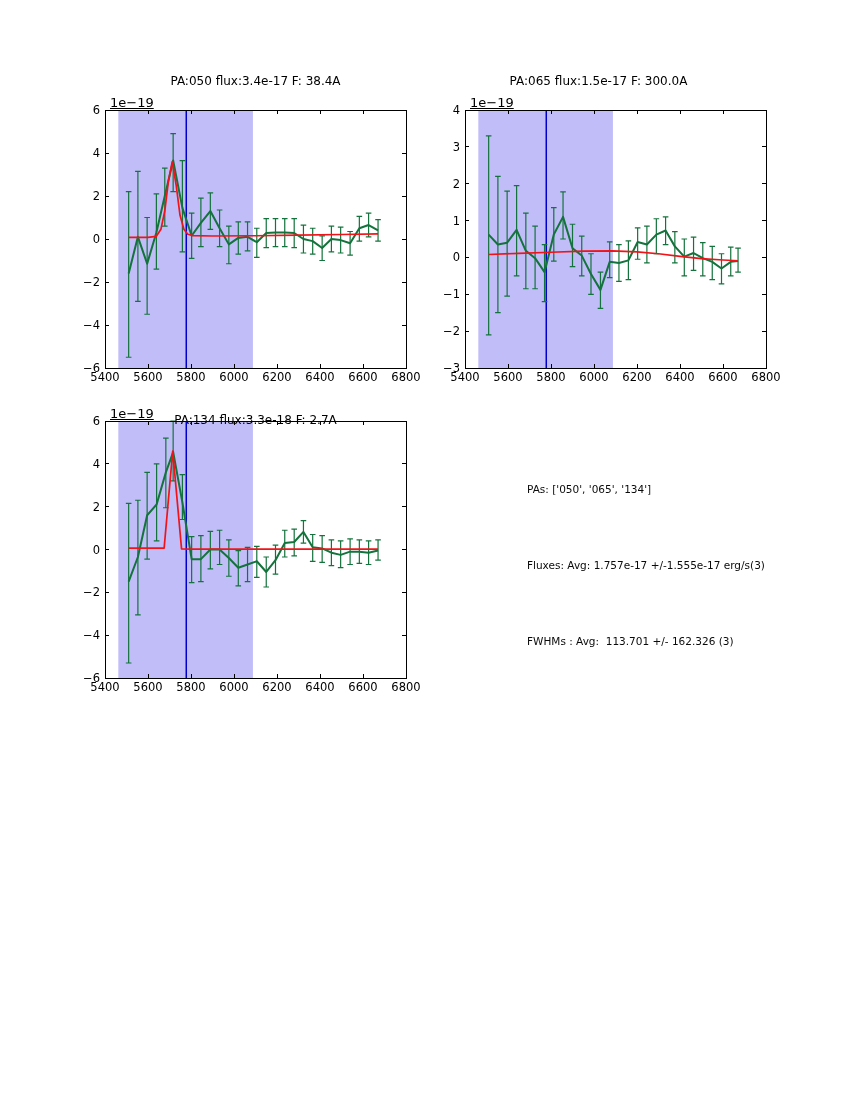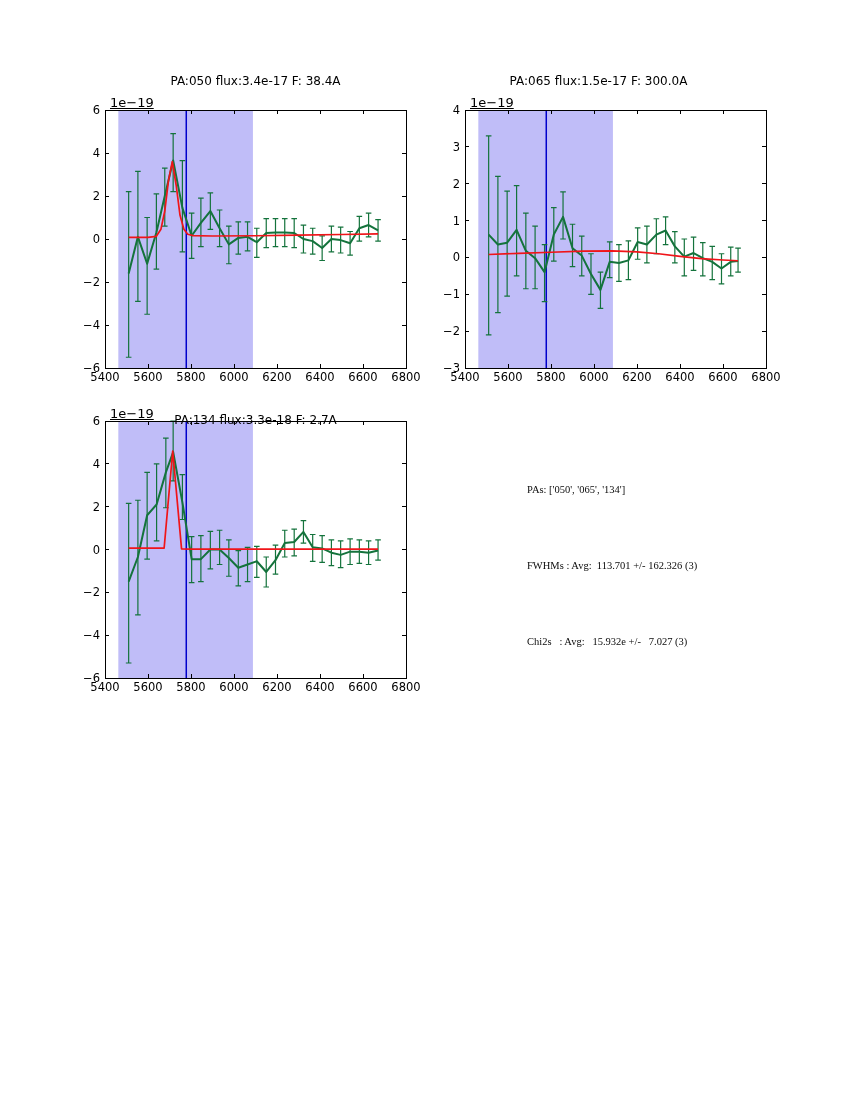--- a/index.html
+++ b/index.html
@@ -5,21 +5,21 @@
   html,body{margin:0;padding:0;background:#ffffff;}
   .page{position:relative;width:850px;height:1100px;background:#ffffff;
         font-family:"DejaVu Sans",sans-serif;color:#000;overflow:hidden;}
   #chart-svg{position:absolute;left:0;top:0;}
   .plot-title{position:absolute;width:301px;text-align:center;font-size:12px;
               line-height:18px;color:#000;}
   .t0{left:105px;top:72px;} .t1{left:448px;top:72px;} .t2{left:105px;top:383px;margin-top:28px;}
   .offset-label{position:absolute;font-size:13px;color:#000;text-decoration:underline;}
   .o0{left:110px;top:95px;} .o1{left:470px;top:95px;} .o2{left:110px;top:406px;}
   .stats{position:absolute;left:527px;top:427px;font-size:10.5px;
-         line-height:25.2px;white-space:pre;color:#0a0a0a;font-family:Liberation Serif, serif;}
+         line-height:25.2px;white-space:pre;color:#0a0a0a;}
 </style>
 </head>
 <body>
 
 <div class="page">
 
   <svg id="chart-svg" width="850" height="1100">
       <g>
         <rect x="118.33" y="110" width="134.58999999999997" height="258" fill="#c0bdf8"></rect>
         <line x1="186.26999999999998" y1="110" x2="186.26999999999998" y2="368" stroke="#0000cc" stroke-width="1.5"></line>
@@ -104,17 +104,17 @@
   <div class="plot-title t2">
     <div>PA:134 flux:3.3e-18 F: 2.7A</div>
   </div>
 
   <div class="offset-label o0">1e−19</div>
   <div class="offset-label o1">1e−19</div>
   <div class="offset-label o2">1e−19</div>
 
   <div class="stats">
     <div>PAs: ['050', '065', '134']</div>
+    <div>Fluxes: Avg: 1.757e-17 +/-1.555e-17 erg/s(3)</div>
     <div>FWHMs : Avg:  113.701 +/- 162.326 (3)</div>
-    <div>Chi2s   : Avg:   15.932e +/-   7.027 (3)</div>
   </div>
 
 </div>
 
 </body></html>

